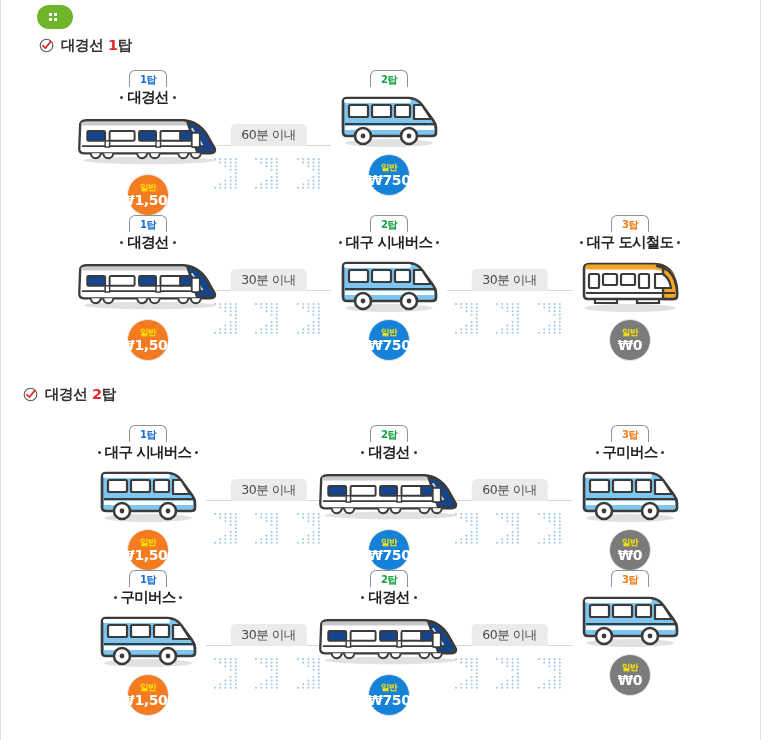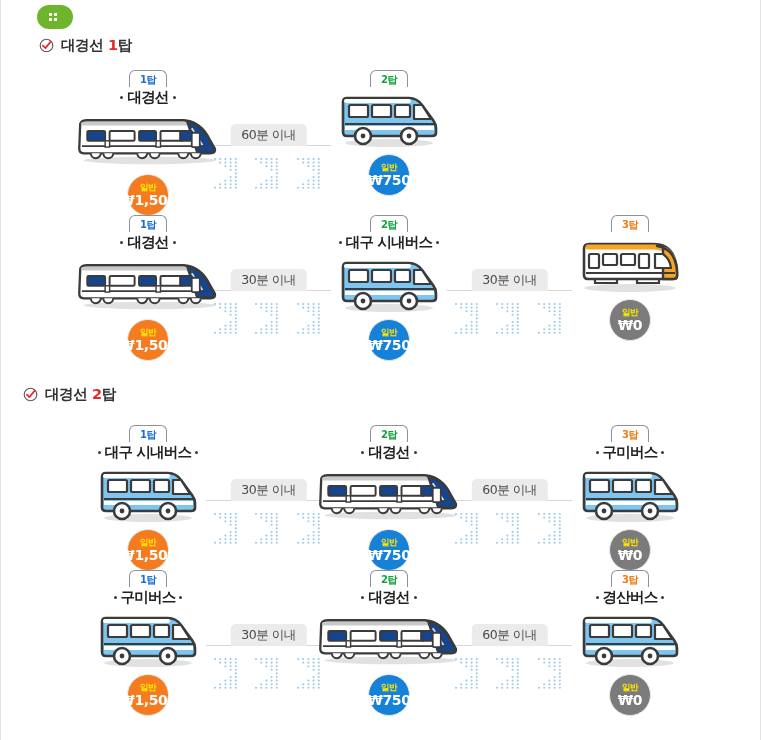--- a/index.html
+++ b/index.html
@@ -663,20 +663,25 @@
           </div>
           <div class="fare fare-blue">
             <span class="lbl">일반</span>
             <span class="amt">₩750</span>
           </div>
         </div>
         <div class="node" style="left: 554px;">
           <div class="tab-box t-orange">
             <span>3탑</span>
           </div>
+          <div class="node-name">
+            <span class="d"></span>
+            <span>대구 도시철도</span>
+            <span class="d"></span>
+          </div>
           <div class="art">
             <svg width="110" height="56" viewBox="0 0 110 56">
               <ellipse cx="55" cy="51" rx="46" ry="4" fill="#dcdcdc" opacity="0.85"></ellipse>
               <path d="M9 12 Q9 7 14 7 L78 7 Q94 7 99 20 Q102 28 102 34 L102 39 Q102 42 98 42 L13 42 Q9 42 9 38 Z" fill="#ffffff" stroke="#3b3b3b" stroke-width="2.6" stroke-linejoin="round"></path>
               <path d="M13 10 L80 10 Q93 11 98 21" fill="none" stroke="#f5a623" stroke-width="5" stroke-linecap="round"></path>
               <path d="M82 9 Q96 11 100 24 Q102 30 102 35 L102 39 Q102 42 98 42 L88 42 L88 9 Z" fill="#f5a623" stroke="#3b3b3b" stroke-width="2.4" stroke-linejoin="round"></path>
               <rect x="14" y="17" width="10" height="14" rx="1.5" fill="#ffffff" stroke="#3b3b3b" stroke-width="2.2"></rect>
               <rect x="28" y="17" width="14" height="11" rx="1.5" fill="#ffffff" stroke="#3b3b3b" stroke-width="2.2"></rect>
               <rect x="46" y="17" width="14" height="11" rx="1.5" fill="#ffffff" stroke="#3b3b3b" stroke-width="2.2"></rect>
               <rect x="64" y="17" width="10" height="14" rx="1.5" fill="#ffffff" stroke="#3b3b3b" stroke-width="2.2"></rect>
@@ -1264,25 +1269,20 @@
           </div>
           <div class="fare fare-blue">
             <span class="lbl">일반</span>
             <span class="amt">₩750</span>
           </div>
         </div>
         <div class="node" style="left: 554px;">
           <div class="tab-box t-orange">
             <span>3탑</span>
           </div>
-          <div class="node-name">
-            <span class="d"></span>
-            <span>경산버스</span>
-            <span class="d"></span>
-          </div>
           <div class="art">
             <svg width="104" height="56" viewBox="0 0 104 56">
               <ellipse cx="52" cy="51" rx="44" ry="4" fill="#dcdcdc" opacity="0.85"></ellipse>
               <path d="M6 10 Q6 6 10 6 L72 6 Q80 6 85 13 L96 28 Q99 32 99 36 L99 41 Q99 44 95 44 L10 44 Q6 44 6 40 Z" fill="#7ec5ef" stroke="#3b3b3b" stroke-width="2.6" stroke-linejoin="round"></path>
               <path d="M9 9 L72 9" stroke="#ffffff" stroke-width="4" stroke-linecap="round"></path>
               <rect x="12" y="13" width="19" height="12" rx="1.5" fill="#ffffff" stroke="#3b3b3b" stroke-width="2.2"></rect>
               <rect x="35" y="13" width="19" height="12" rx="1.5" fill="#ffffff" stroke="#3b3b3b" stroke-width="2.2"></rect>
               <rect x="58" y="13" width="15" height="12" rx="1.5" fill="#ffffff" stroke="#3b3b3b" stroke-width="2.2"></rect>
               <path d="M77 13 L85 13 L94 27 L77 27 Z" fill="#ffffff" stroke="#3b3b3b" stroke-width="2.2" stroke-linejoin="round"></path>
               <path d="M8 36 L97 36" stroke="#ffffff" stroke-width="4"></path>

